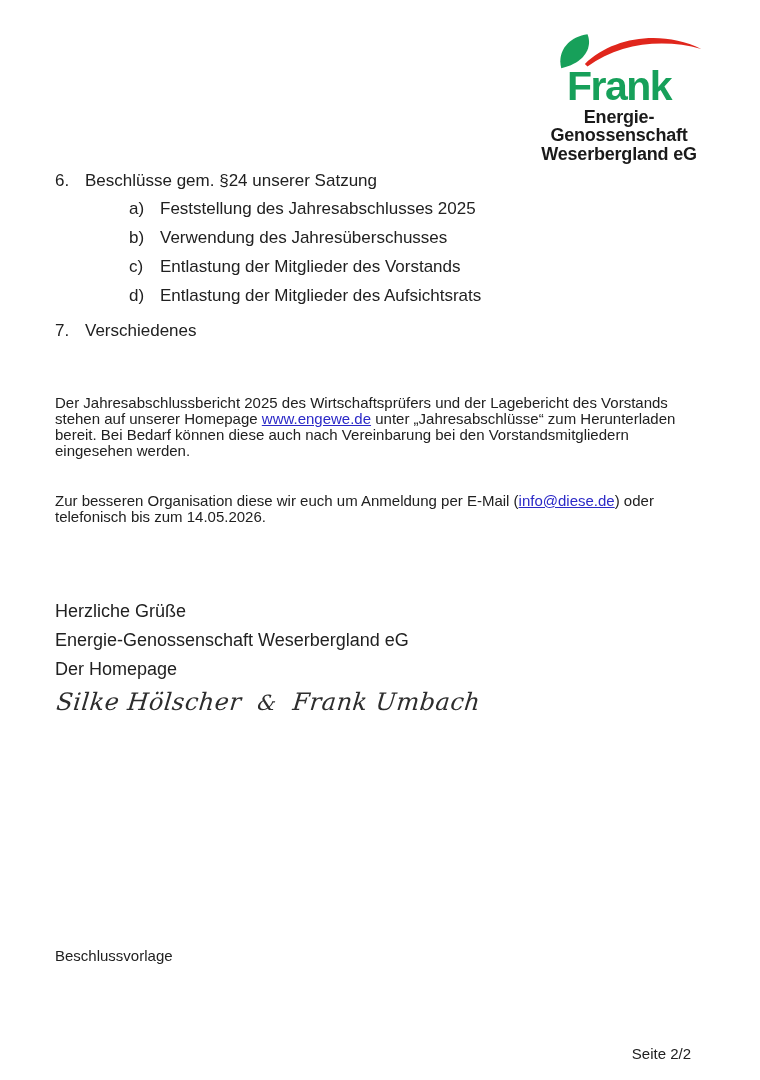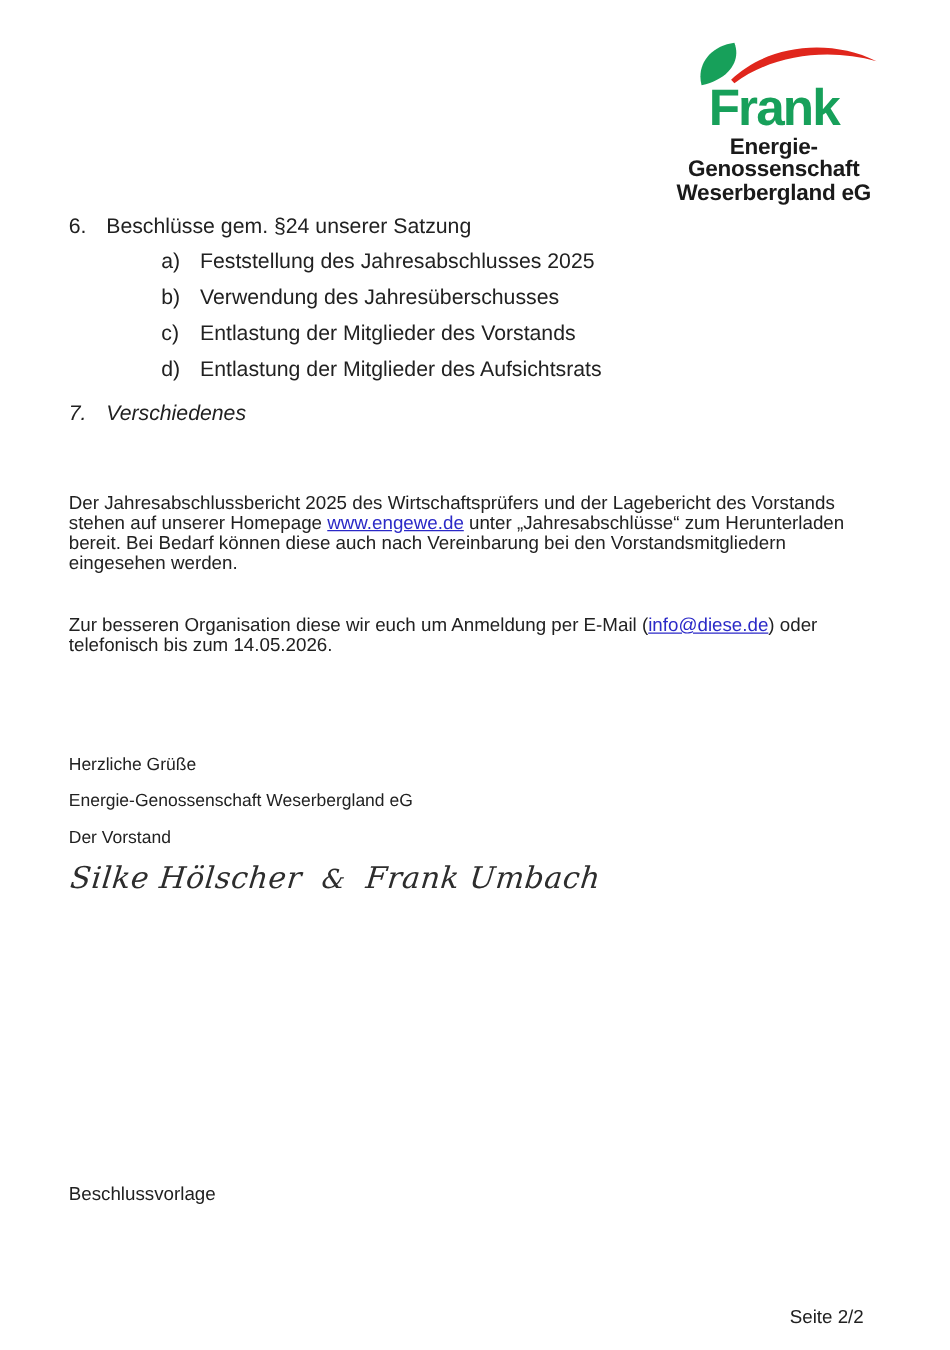--- a/index.html
+++ b/index.html
@@ -43,39 +43,39 @@
   
   .agenda-row { position: absolute; left: 55px; font-size: 17px; line-height: 20px; white-space: nowrap; }
   .agenda-row .num { display: inline-block; width: 30px; }
   .agenda-row.sub { left: 84px; margin-left: 45px; }
   .agenda-row.sub .num { width: 31px; }
   .row-6 { top: 171px; }
   .row-6a { top: 199px; }
   .row-6b { top: 228px; }
   .row-6c { top: 257px; }
   .row-6d { top: 286px; }
-  .row-7 { top: 321px; font-style: italic; }
+  .row-7 { top: 321px; }
 
   
   .para {
     position: absolute;
     left: 55px;
     width: 648px;
     font-size: 15px;
     line-height: 16px;
     margin: 0;
   }
   .p-report { top: 395px; }
   .p-registration { top: 493px; }
   .p-closing-sentence { top: 542px; }
 
   a.link { color: #2B29C7; text-decoration: underline; cursor: pointer; }
 
   
-  .signoff-line { position: absolute; left: 55px; font-size: 14px; line-height: 20px; white-space: nowrap; }
+  .signoff-line { position: absolute; left: 55px; font-size: 18px; line-height: 20px; white-space: nowrap; }
   .so-greeting { top: 601px; }
   .so-company { top: 630px; }
   .so-role    { top: 659px; }
 
   .signature {
     position: absolute;
     left: 55px;
     top: 688px;
     font-family: "DejaVu Serif", serif;
     font-style: italic;
@@ -126,21 +126,21 @@
     <span class="num">7.</span><span class="txt">Verschiedenes</span>
   </div>
 
   <p class="para p-report"><span>Der Jahresabschlussbericht 2025 des Wirtschaftsprüfers und der Lagebericht des Vorstands stehen auf unserer Homepage </span><a class="link">www.engewe.de</a><span> unter „Jahresabschlüsse“ zum Herunterladen bereit. Bei Bedarf können diese auch nach Vereinbarung bei den Vorstandsmitgliedern eingesehen werden.</span></p>
 
   <p class="para p-registration"><span>Zur besseren Organisation diese wir euch um Anmeldung per E-Mail (</span><a class="link">info@diese.de</a><span>) oder telefonisch bis zum 14.05.2026.</span></p>
 
 
   <div class="signoff-line so-greeting">Herzliche Grüße</div>
   <div class="signoff-line so-company">Energie-Genossenschaft Weserbergland eG</div>
-  <div class="signoff-line so-role">Der Vorstand</div>
+  <div class="signoff-line so-role">Der Homepage</div>
 
   <div class="signature">
     <span class="sig">Silke Hölscher</span><span class="amp">&amp;</span><span class="sig">Frank Umbach</span>
   </div>
 
   <div class="doc-type">Beschlussvorlage</div>
   <div class="page-indicator">Seite 2/2</div>
 
 </div>
 

